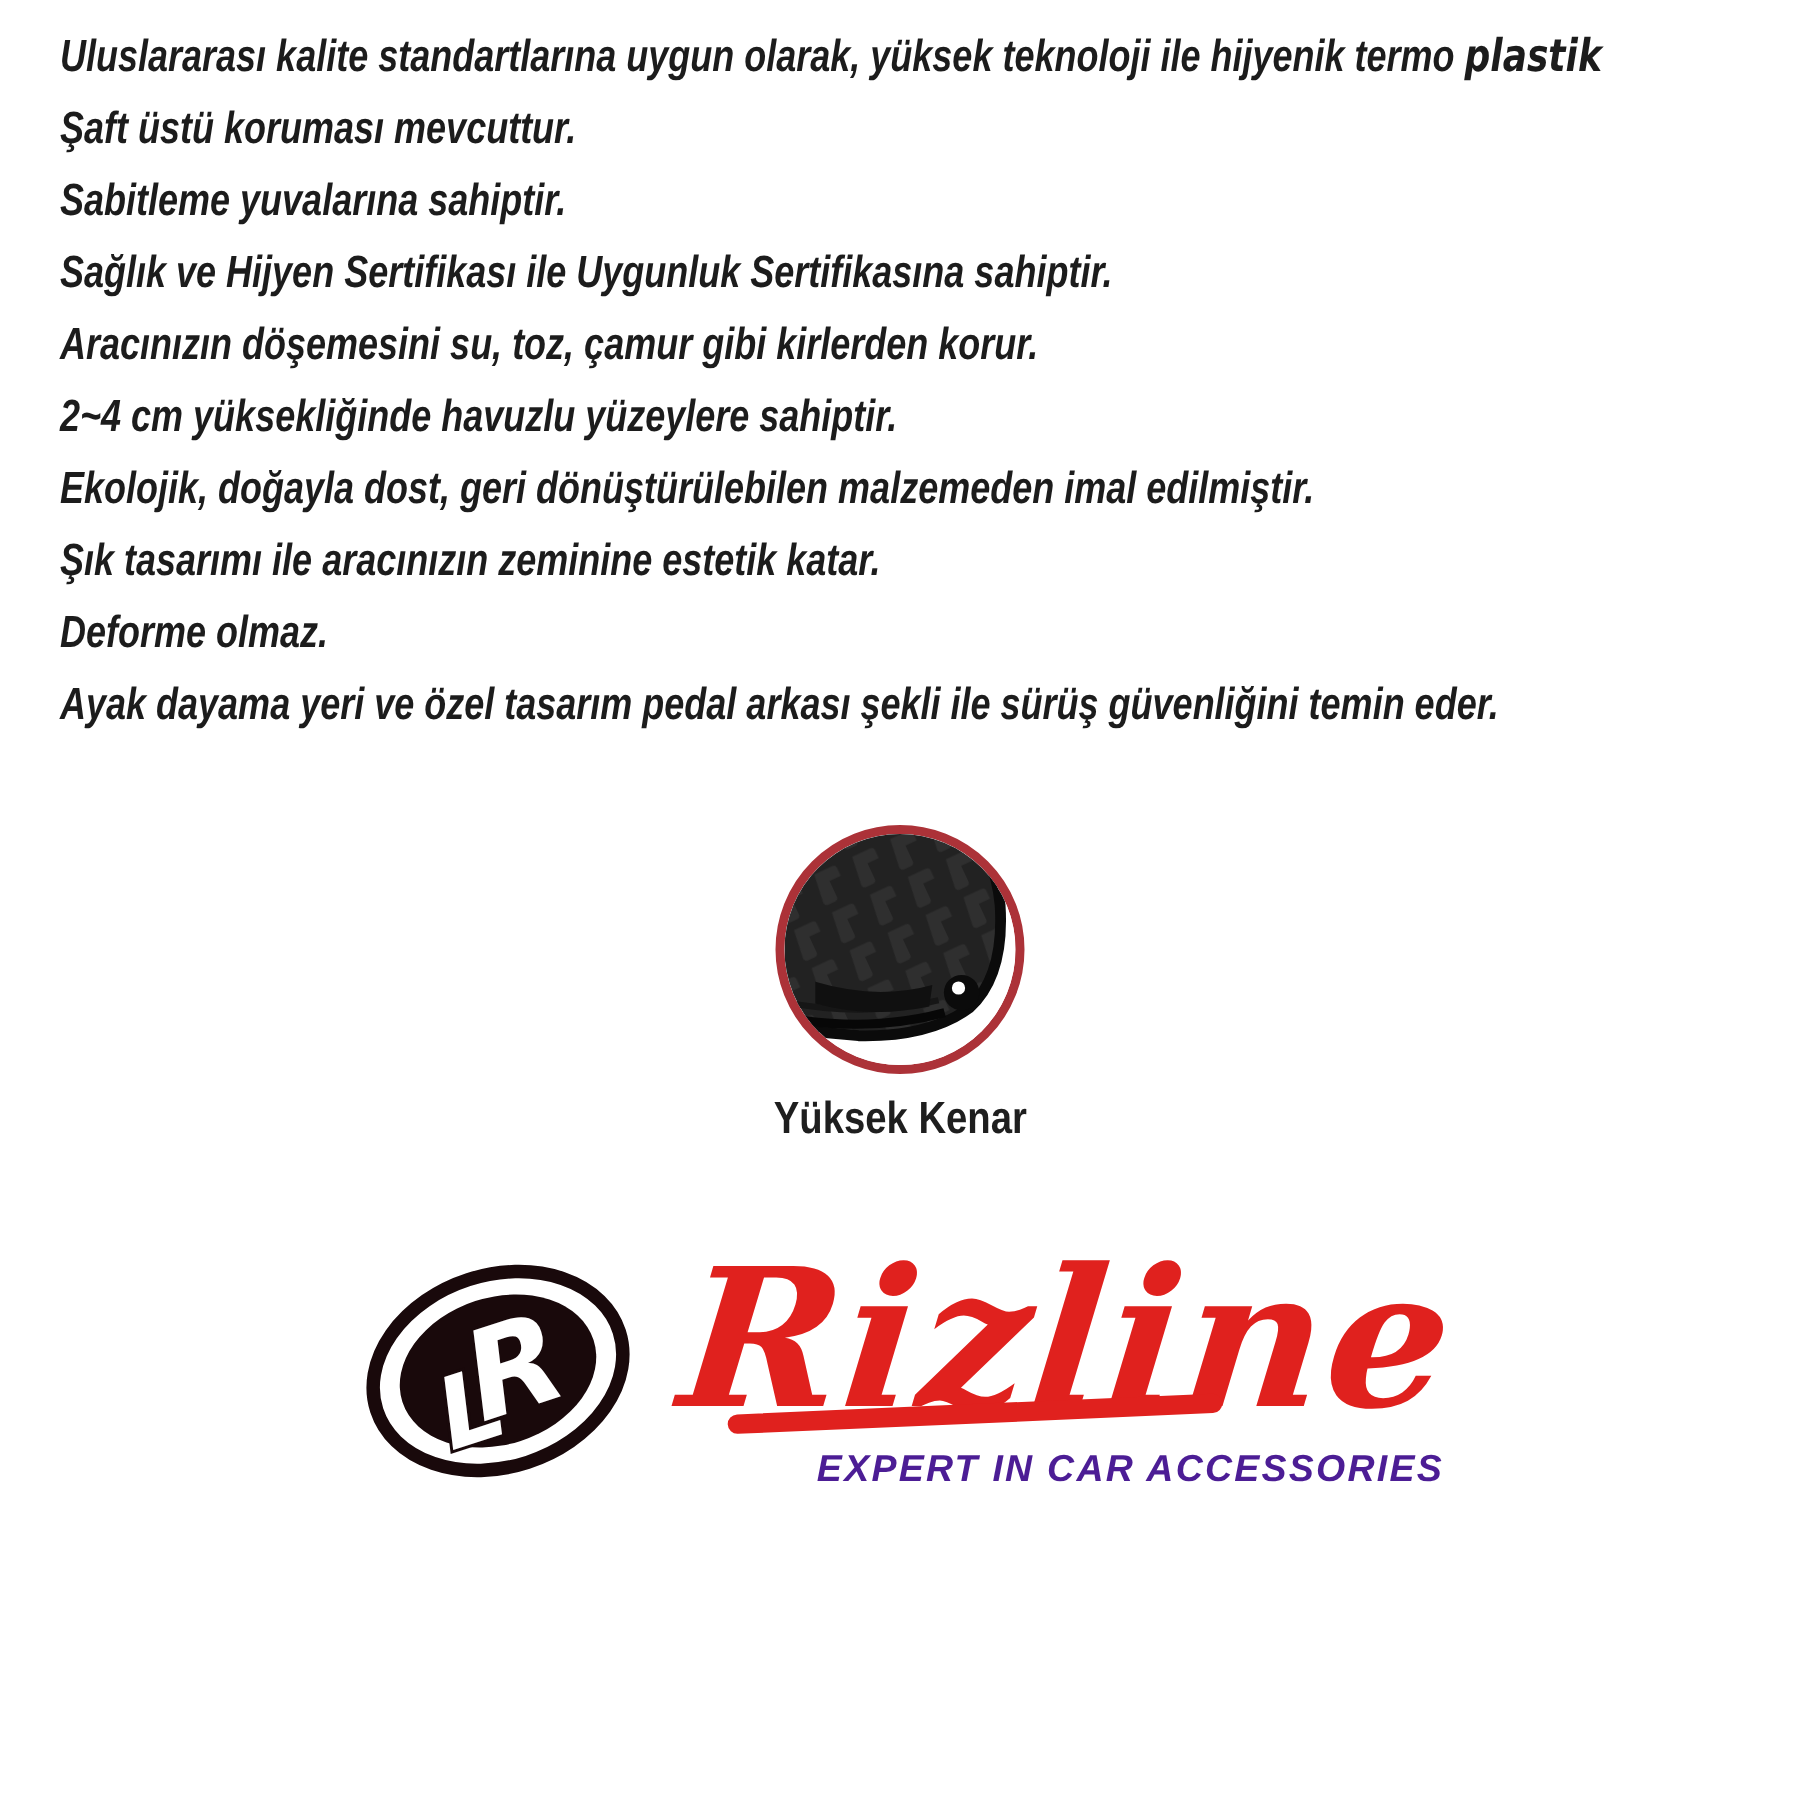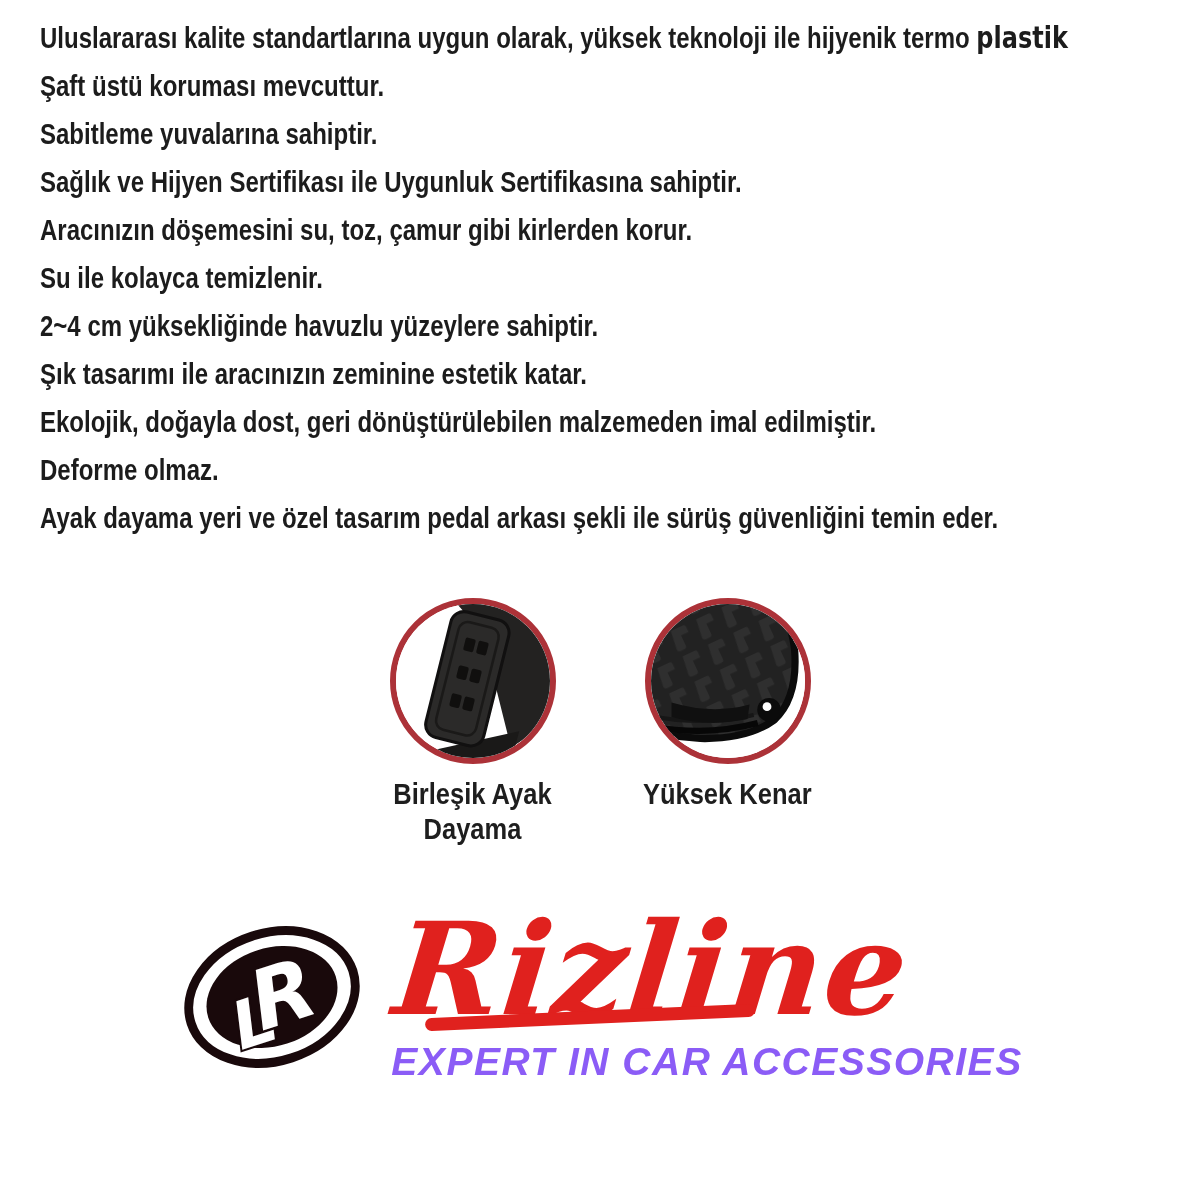--- a/index.html
+++ b/index.html
@@ -2,21 +2,21 @@
 <html><head>
 <meta charset="utf-8">
 <style>
   html,body{margin:0;padding:0;background:#ffffff;}
   .page{
     position:relative;width:1200px;height:1200px;background:#ffffff;
     font-family:"Liberation Sans",sans-serif;overflow:hidden;
   }
   
   .features{padding:14px 20px 0 40px;}
-  .f-line{height:48px;}
+  .f-line{height:48px;font-style:italic;}
   .f-text{
     display:inline-block;white-space:nowrap;transform:scaleX(0.80);
     transform-origin:0 50%;font-weight:700;font-size:30px;line-height:48px;
     color:#1c1c1c;
   }
   .alt-font{font-family:"DejaVu Sans",sans-serif;font-weight:700;}
   
   .badge-row{display:flex;justify-content:center;margin-top:56px;padding:0 90px;}
   .badge{width:255px;display:flex;flex-direction:column;align-items:center;}
   .badge-circle{
@@ -38,22 +38,22 @@
     font-family:"DejaVu Serif",serif;font-style:italic;font-weight:700;
     font-size:128px;line-height:0.92;color:#e0211e;transform:skewX(-6deg);
     transform-origin:0 100%;letter-spacing:2px;display:inline-block;
   }
   .brand-swoosh{
     position:absolute;left:42px;bottom:10px;width:330px;height:13px;
     background:#e0211e;border-radius:7px;transform:rotate(-2.5deg);
   }
   .brand-tagline{
     margin-top:6px;padding-left:8px;
-    font-style:italic;font-weight:700;font-size:39px;letter-spacing:1.5px;
-    color:#8b5cf6;white-space:nowrap;text-align:right;
+    font-style:italic;font-weight:700;font-size:25px;letter-spacing:1.5px;
+    color:#4c1d95;white-space:nowrap;text-align:right;
   }
   .hidden-defs{position:absolute;width:0;height:0;}
 </style>
 </head>
 <body>
 
 <svg class="hidden-defs" aria-hidden="true">
   <defs>
     <pattern id="studA" width="34" height="34" patternUnits="userSpaceOnUse" patternTransform="rotate(-25)">
       <rect width="34" height="34" fill="#5c5c5c"></rect>
@@ -82,65 +82,38 @@
     <div class="f-line">
       <span class="f-text">Sabitleme yuvalarına sahiptir.</span>
     </div>
     <div class="f-line">
       <span class="f-text">Sağlık ve Hijyen Sertifikası ile Uygunluk Sertifikasına sahiptir.</span>
     </div>
     <div class="f-line">
       <span class="f-text">Aracınızın döşemesini su, toz, çamur gibi kirlerden korur.</span>
     </div>
     <div class="f-line">
-      <span class="f-text">Su ile kolayca temizlenir.</span>
-    </div>
-    <div class="f-line">
       <span class="f-text">2~4 cm yüksekliğinde havuzlu yüzeylere sahiptir.</span>
     </div>
     <div class="f-line">
-      <span class="f-text">Şık tasarımı ile aracınızın zeminine estetik katar.</span>
+      <span class="f-text">Ekolojik, doğayla dost, geri dönüştürülebilen malzemeden imal edilmiştir.</span>
     </div>
     <div class="f-line">
-      <span class="f-text">Ekolojik, doğayla dost, geri dönüştürülebilen malzemeden imal edilmiştir.</span>
+      <span class="f-text">Şık tasarımı ile aracınızın zeminine estetik katar.</span>
     </div>
     <div class="f-line">
       <span class="f-text">Deforme olmaz.</span>
     </div>
     <div class="f-line">
       <span class="f-text">Ayak dayama yeri ve özel tasarım pedal arkası şekli ile sürüş güvenliğini temin eder.</span>
     </div>
   </div>
 
   <div class="badge-row">
 
-    <div class="badge">
-      <div class="badge-circle">
-        <svg viewBox="0 0 150 150">
-          <rect width="150" height="150" fill="#ffffff"></rect>
-          <path d="M56,-4 L154,-4 L154,112 L112,140 L84,28 Z" fill="#232221"></path>
-          <path d="M38,142 L120,124 L112,154 L34,154 Z" fill="#1a1918"></path>
-          <g transform="rotate(14 70 75)">
-            <rect x="40" y="10" width="58" height="126" rx="13" fill="#2b2a29" stroke="#111010" stroke-width="3"></rect>
-            <rect x="49" y="19" width="40" height="108" rx="9" fill="none" stroke="#1a1918" stroke-width="2.5"></rect>
-            <g fill="#100f0e">
-              <rect x="58" y="34" width="10" height="13" rx="2"></rect>
-                <rect x="71" y="34" width="10" height="13" rx="2"></rect>
-              <rect x="58" y="62" width="10" height="13" rx="2"></rect>
-                <rect x="71" y="62" width="10" height="13" rx="2"></rect>
-              <rect x="58" y="90" width="10" height="13" rx="2"></rect>
-                <rect x="71" y="90" width="10" height="13" rx="2"></rect>
-            </g>
-          </g>
-        </svg>
-      </div>
-      <div class="badge-label">
-        <span class="cap">Birleşik Ayak Dayama</span>
-      </div>
-    </div>
 
 
     <div class="badge">
       <div class="badge-circle">
         <svg viewBox="0 0 150 150">
           <rect width="150" height="150" fill="#ffffff"></rect>
           <path d="M-6,-6 H112 Q136,6 140,46 Q143,92 120,113 Q94,132 48,131 L-6,126 Z" fill="url(#studC)" stroke="#0b0b0b" stroke-width="7"></path>
           <path d="M-6,118 Q52,130 104,116" fill="none" stroke="#070707" stroke-width="6"></path>
           <path d="M-6,108 Q50,120 100,108" fill="none" stroke="#161616" stroke-width="4"></path>
           <path d="M20,96 Q60,108 96,98 L94,112 Q56,120 20,110 Z" fill="#101010"></path>

